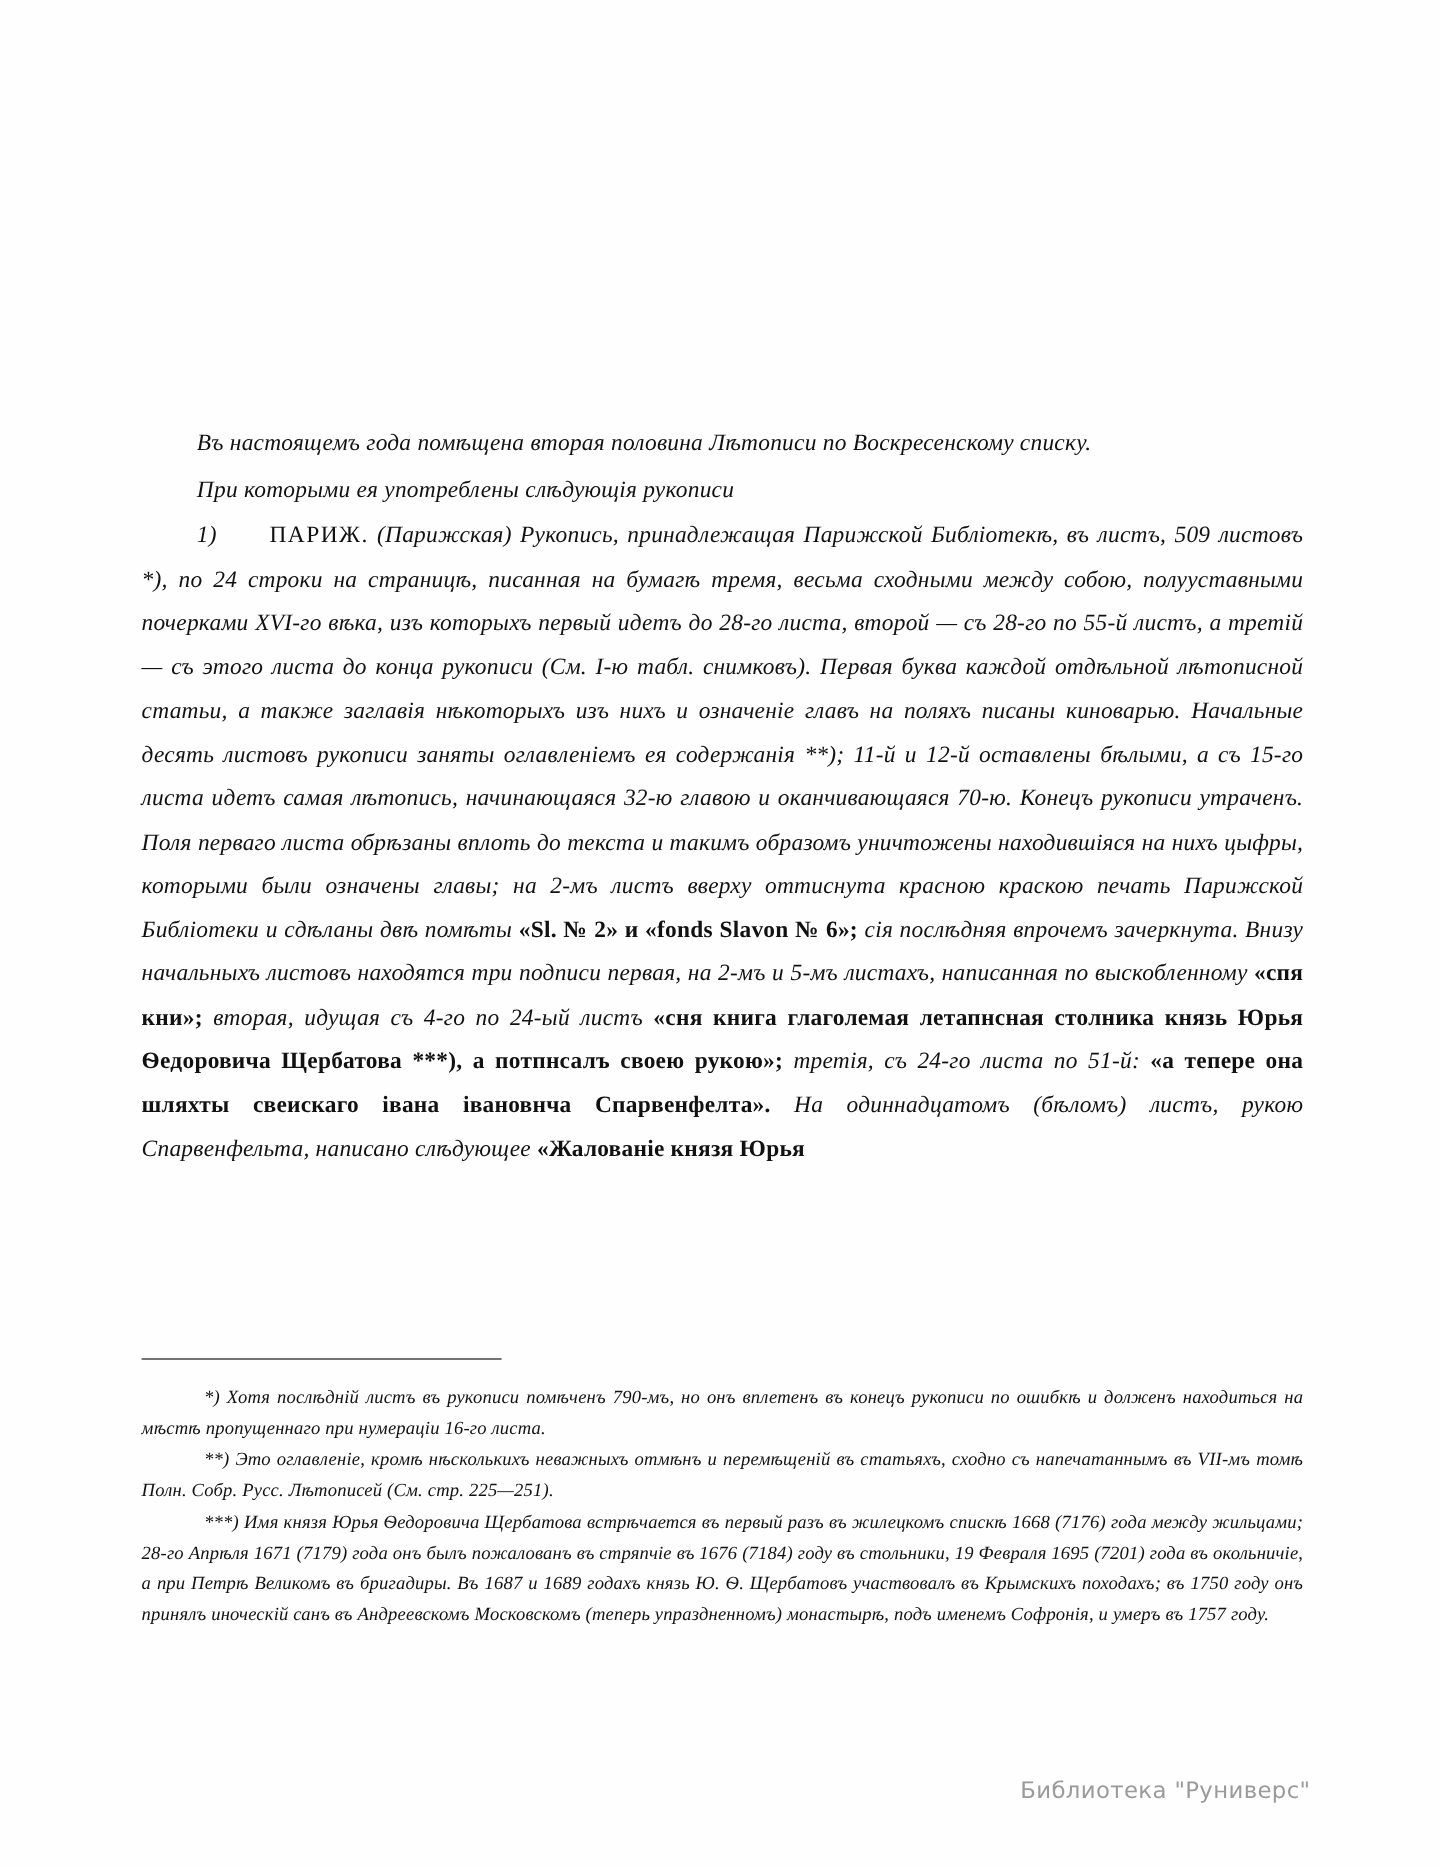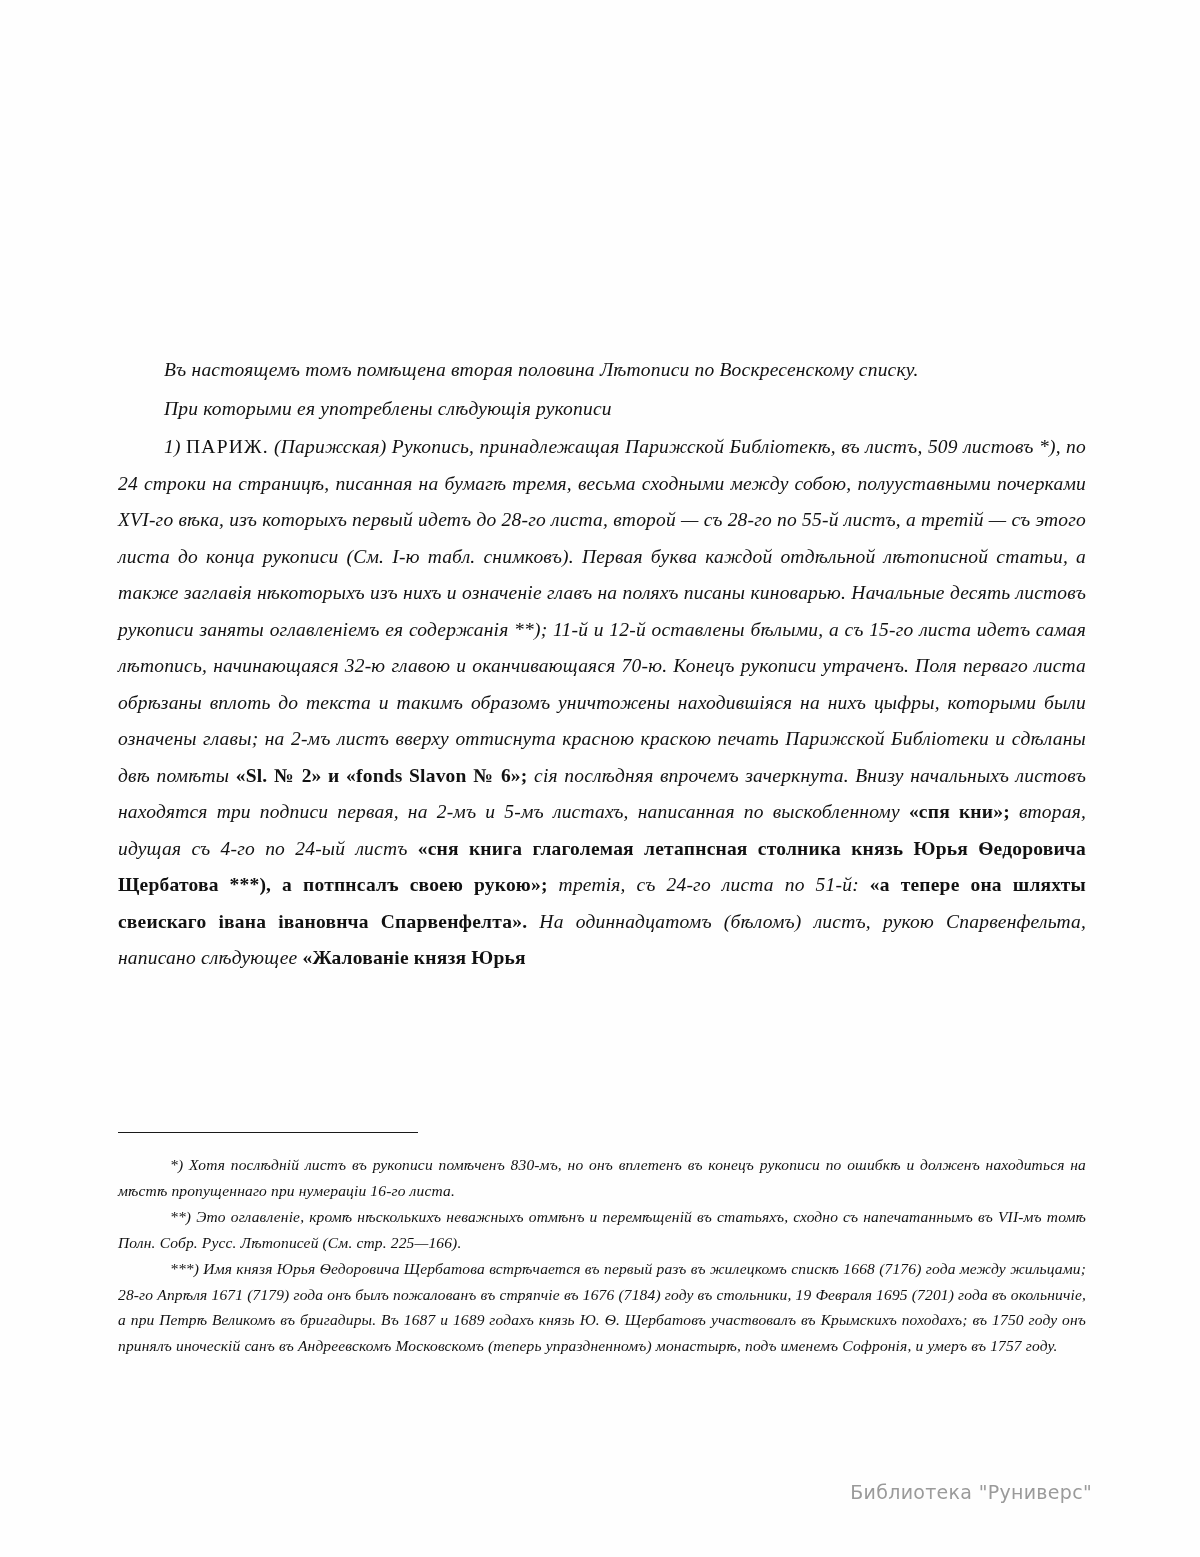--- a/index.html
+++ b/index.html
@@ -31,20 +31,21 @@
     text-justify: inter-word;
     letter-spacing: 0.2px;
   }
   .indent {
     text-indent: 46px;
   }
   .smallcaps {
     font-style: normal;
     font-variant: small-caps;
     letter-spacing: 1.2px;
+    margin-left: 37px;
   }
   .upright {
     font-style: normal;
     font-weight: bold;
   }
   .rule {
     position: absolute;
     left: 118px;
     top: 1132px;
     width: 300px;
@@ -78,35 +79,35 @@
     letter-spacing: 0.3px;
   }
 </style>
 </head>
 <body>
 
 <div class="page">
 
   <div class="content">
 
-    <p class="para indent">Въ настоящемъ томъ помѣщена вторая половина Лѣтописи по Воскресенскому списку.</p>
+    <p class="para indent">Въ настоящемъ года помѣщена вторая половина Лѣтописи по Воскресенскому списку.</p>
 
     <p class="para indent">При которыми ея употреблены слѣдующiя рукописи</p>
 
     <p class="para indent"><span>1)</span> <span class="smallcaps">ПАРИЖ.</span> <span>(Парижская)  Рукопись, принадлежащая Парижской Библiотекѣ, въ листъ, 509 листовъ *), по 24 строки на страницѣ, писанная на бумагѣ тремя, весьма сходными между собою, полууставными почерками XVI-го вѣка, изъ которыхъ первый идетъ до 28-го листа, второй — съ 28-го по 55-й листъ, а третiй — съ этого листа до конца рукописи (См. I-ю табл. снимковъ). Первая буква каждой отдѣльной лѣтописной статьи, а также заглавiя нѣкоторыхъ изъ нихъ и означенiе главъ на поляхъ писаны киноварью. Начальные десять листовъ рукописи заняты оглавленiемъ ея содержанiя **); 11-й и 12-й оставлены бѣлыми, а съ 15-го листа идетъ самая лѣтопись, начинающаяся 32-ю главою и оканчивающаяся 70-ю. Конецъ рукописи утраченъ. Поля перваго листа обрѣзаны вплоть до текста и такимъ образомъ уничтожены находившiяся на нихъ цыфры, которыми были означены главы; на 2-мъ листъ вверху оттиснута красною краскою печать Парижской Библiотеки и сдѣланы двѣ помѣты</span> <span class="upright">«Sl. № 2»</span> <span class="upright">и</span> <span class="upright">«fonds Slavon № 6»;</span> <span>сiя послѣдняя впрочемъ зачеркнута. Внизу начальныхъ листовъ находятся три подписи первая, на 2-мъ и 5-мъ листахъ, написанная по выскобленному</span> <span class="upright">«спя кни»;</span> <span>вторая, идущая съ 4-го по 24-ый листъ</span> <span class="upright">«сня книга глаголемая летапнсная столника князь Юрья Ѳедоровича Щербатова ***), а потпнсалъ своею рукою»;</span> <span>третiя, съ 24-го листа по 51-й:</span> <span class="upright">«а тепере она шляхты свеискаго iвана iвановнча Спарвенфелта».</span> <span>На одиннадцатомъ (бѣломъ) листъ, рукою Спарвенфельта, написано слѣдующее</span> <span class="upright">«Жалованiе князя Юрья</span></p>
 
   </div>
 
   <div class="rule"></div>
 
   <div class="notes">
 
-    <p class="note note-first-line"><span>*)</span> <span>Хотя послѣднiй листъ въ рукописи помѣченъ 830-мъ, но онъ вплетенъ въ конецъ рукописи по ошибкѣ и долженъ находиться на мѣстѣ пропущеннаго при нумерацiи 16-го листа.</span></p>
+    <p class="note note-first-line"><span>*)</span> <span>Хотя послѣднiй листъ въ рукописи помѣченъ 790-мъ, но онъ вплетенъ въ конецъ рукописи по ошибкѣ и долженъ находиться на мѣстѣ пропущеннаго при нумерацiи 16-го листа.</span></p>
 
-    <p class="note note-first-line"><span>**)</span> <span>Это оглавленiе, кромѣ нѣсколькихъ неважныхъ отмѣнъ и перемѣщенiй въ статьяхъ, сходно съ напечатаннымъ въ VII-мъ томѣ Полн. Собр. Русс. Лѣтописей (См. стр. 225—166).</span></p>
+    <p class="note note-first-line"><span>**)</span> <span>Это оглавленiе, кромѣ нѣсколькихъ неважныхъ отмѣнъ и перемѣщенiй въ статьяхъ, сходно съ напечатаннымъ въ VII-мъ томѣ Полн. Собр. Русс. Лѣтописей (См. стр. 225—251).</span></p>
 
     <p class="note note-first-line"><span>***)</span> <span>Имя князя Юрья Ѳедоровича Щербатова встрѣчается въ первый разъ въ жилецкомъ спискѣ 1668 (7176) года между жильцами; 28-го Апрѣля 1671 (7179) года онъ былъ пожалованъ въ стряпчiе въ 1676 (7184) году въ стольники, 19 Февраля 1695 (7201) года въ окольничiе, а при Петрѣ Великомъ въ бригадиры. Въ 1687 и 1689 годахъ князь Ю. Ѳ. Щербатовъ участвовалъ въ Крымскихъ походахъ; въ 1750 году онъ принялъ иноческiй санъ въ Андреевскомъ Московскомъ (теперь упраздненномъ) монастырѣ, подъ именемъ Софронiя, и умеръ въ 1757 году.</span></p>
 
   </div>
 
   <div class="watermark">Библиотека "Руниверс"</div>
 
 </div>
 
 </body></html>

